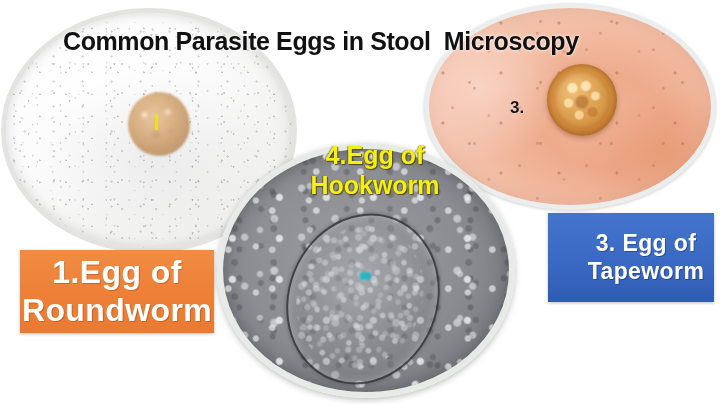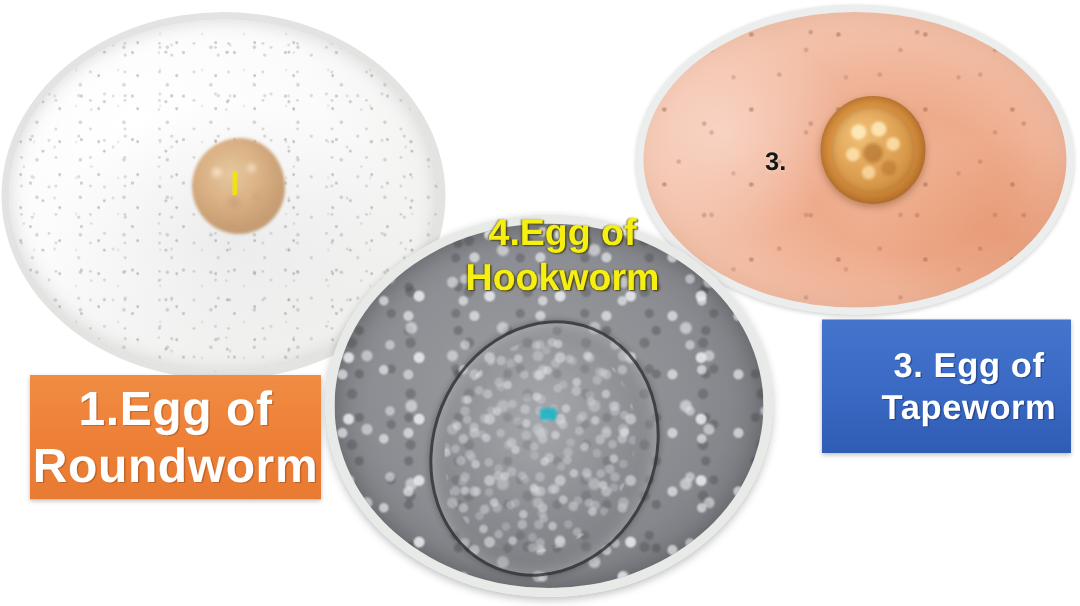--- a/index.html
+++ b/index.html
@@ -298,20 +298,21 @@
   <div id="egg-tapeworm-hooks"></div>
   <div id="marker-tapeworm-number">3.</div>
 
   <div class="field" id="field-hookworm">
     <div class="granules"></div>
   </div>
   <div id="egg-hookworm-shell"></div>
   <div id="egg-hookworm-mass"></div>
   <div id="cursor-hookworm"></div>
 
+  <div id="page-title">Common Parasite Eggs in Stool  Microscopy</div>
 
   <div class="label-box" id="label-roundworm">1.Egg of
 Roundworm</div>
 
   <div id="label-hookworm">4.Egg of
 Hookworm</div>
 
   <div class="label-box" id="label-tapeworm">3. Egg of
 Tapeworm</div>
 

